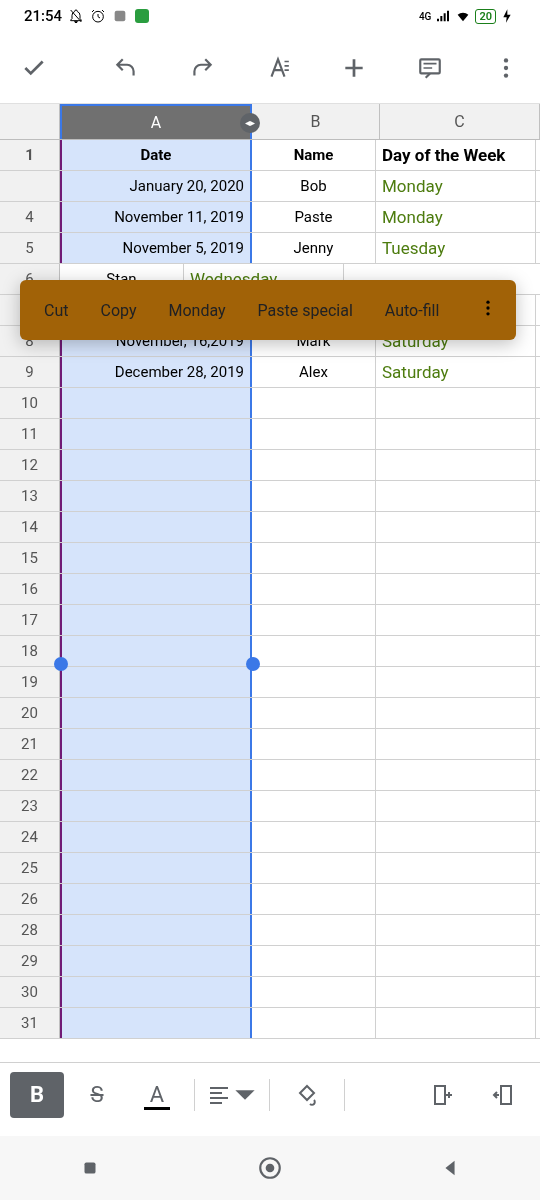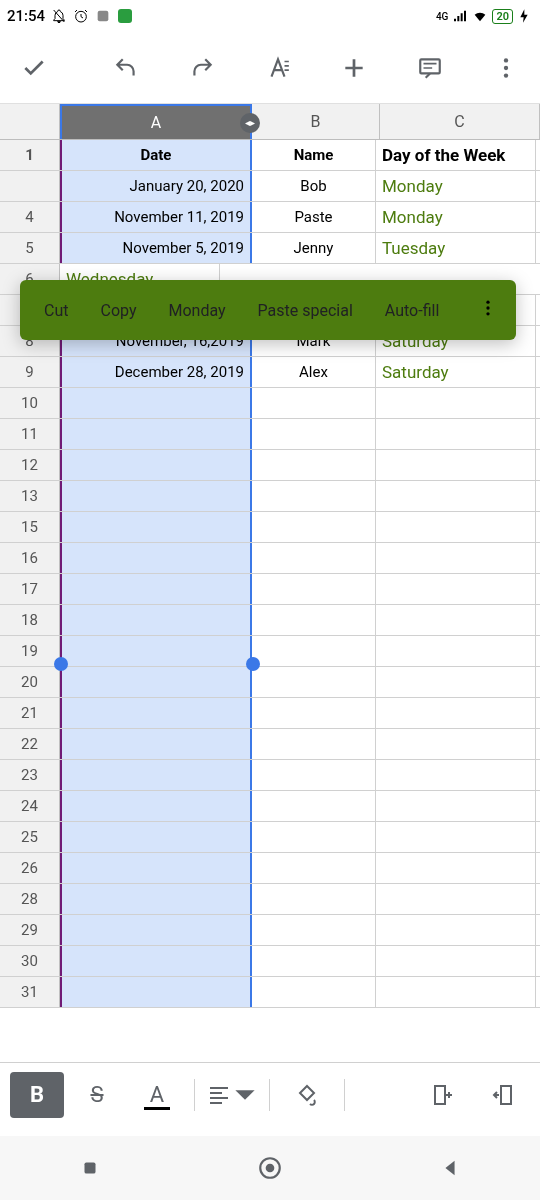--- a/index.html
+++ b/index.html
@@ -1,19 +1,19 @@
 <!DOCTYPE html>
 <html><head>
 <meta charset="utf-8">
 <style>
   * { box-sizing: border-box; margin: 0; padding: 0; }
   html, body { width: 540px; height: 1200px; font-family: Roboto, Arial, sans-serif; background: #fff; overflow: hidden; }
   
   
-  .status-bar { height: 32px; display: flex; justify-content: space-between; align-items: center; padding: 0 7px; font-size: 15px; font-weight: 500; }
+  .status-bar { height: 32px; display: flex; justify-content: space-between; align-items: center; padding: 0 24px; font-size: 15px; font-weight: 500; }
   .status-left { display: flex; align-items: center; gap: 6px; }
   .status-right { display: flex; align-items: center; gap: 4px; }
   .status-icon { width: 16px; height: 16px; display: inline-flex; align-items: center; justify-content: center; }
   .battery-box { border: 1.5px solid #1a7f1a; border-radius: 3px; padding: 0 3px; font-size: 11px; color: #1a7f1a; font-weight: 600; position: relative; }
   
   
   .toolbar { height: 72px; display: flex; align-items: center; padding: 0 10px; border-bottom: 1px solid #e0e0e0; }
   .toolbar-right { display: flex; align-items: center; gap: 28px; margin-left: auto; }
   .tb-btn { width: 48px; height: 48px; display: flex; align-items: center; justify-content: center; color: #5f6368; }
   .tb-btn svg { width: 26px; height: 26px; fill: currentColor; }
@@ -42,21 +42,21 @@
   .cA { width: 192px; justify-content: flex-end; background: #d6e4fb; border-left: 2px solid #701a75; border-right: 2px solid #3b78e7; }
   .cB { width: 124px; justify-content: center; }
   .cC { width: 160px; color: #4d7c0f; font-size: 17px; }
   
   
   .sel-handle { position: absolute; width: 14px; height: 14px; border-radius: 50%; background: #3b78e7; z-index: 4; }
   
   
   .context-menu {
     position: absolute; top: 176px; left: 20px; right: 24px;
-    background: #4d7c0f; border-radius: 6px;
+    background: #a16207; border-radius: 6px;
     box-shadow: 0 4px 18px rgba(0,0,0,0.25);
     display: flex; align-items: center; padding: 0 8px; height: 60px;
     z-index: 10;
   }
   .ctx-item { padding: 0 16px; font-size: 16px; color: #202124; white-space: nowrap; }
   .ctx-more { margin-left: auto; padding: 0 10px; }
   
   
   .format-bar {
     position: absolute; left: 0; right: 0; bottom: 74px;
@@ -207,20 +207,21 @@
         <div class="cell cC">Monday</div>
       </div>
       <div class="row">
         <div class="row-h">5</div>
         <div class="cell cA">November 5, 2019</div>
         <div class="cell cB">Jenny</div>
         <div class="cell cC">Tuesday</div>
       </div>
       <div class="row">
         <div class="row-h">6</div>
+        <div class="cell cB">Stan</div>
         <div class="cell cC">Wednesday</div>
       </div>
       <div class="row">
         <div class="row-h">7</div>
         <div class="cell cA">October 17, 2019</div>
         <div class="cell cB">Phil</div>
         <div class="cell cC">Thursday</div>
       </div>
       <div class="row">
         <div class="row-h">8</div>
@@ -247,20 +248,26 @@
         <div class="cell cC"></div>
       </div>
       <div class="row">
         <div class="row-h">12</div>
         <div class="cell cA"></div>
         <div class="cell cB"></div>
         <div class="cell cC"></div>
       </div>
       <div class="row">
         <div class="row-h">13</div>
+        <div class="cell cA"></div>
+        <div class="cell cB"></div>
+        <div class="cell cC"></div>
+      </div>
+      <div class="row">
+        <div class="row-h">14</div>
         <div class="cell cA"></div>
         <div class="cell cB"></div>
         <div class="cell cC"></div>
       </div>
       <div class="row">
         <div class="row-h">15</div>
         <div class="cell cA"></div>
         <div class="cell cB"></div>
         <div class="cell cC"></div>
       </div>

